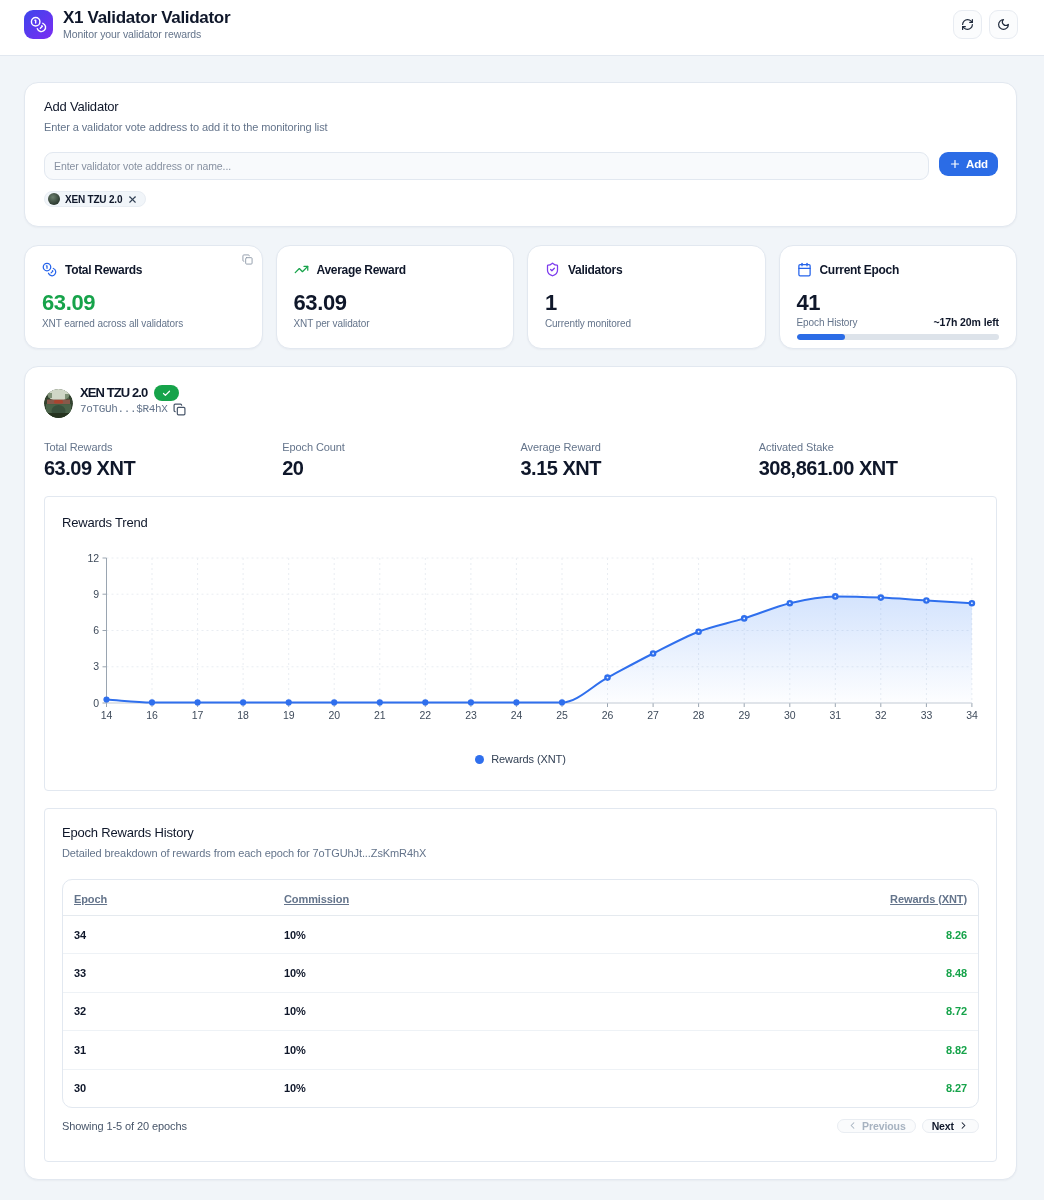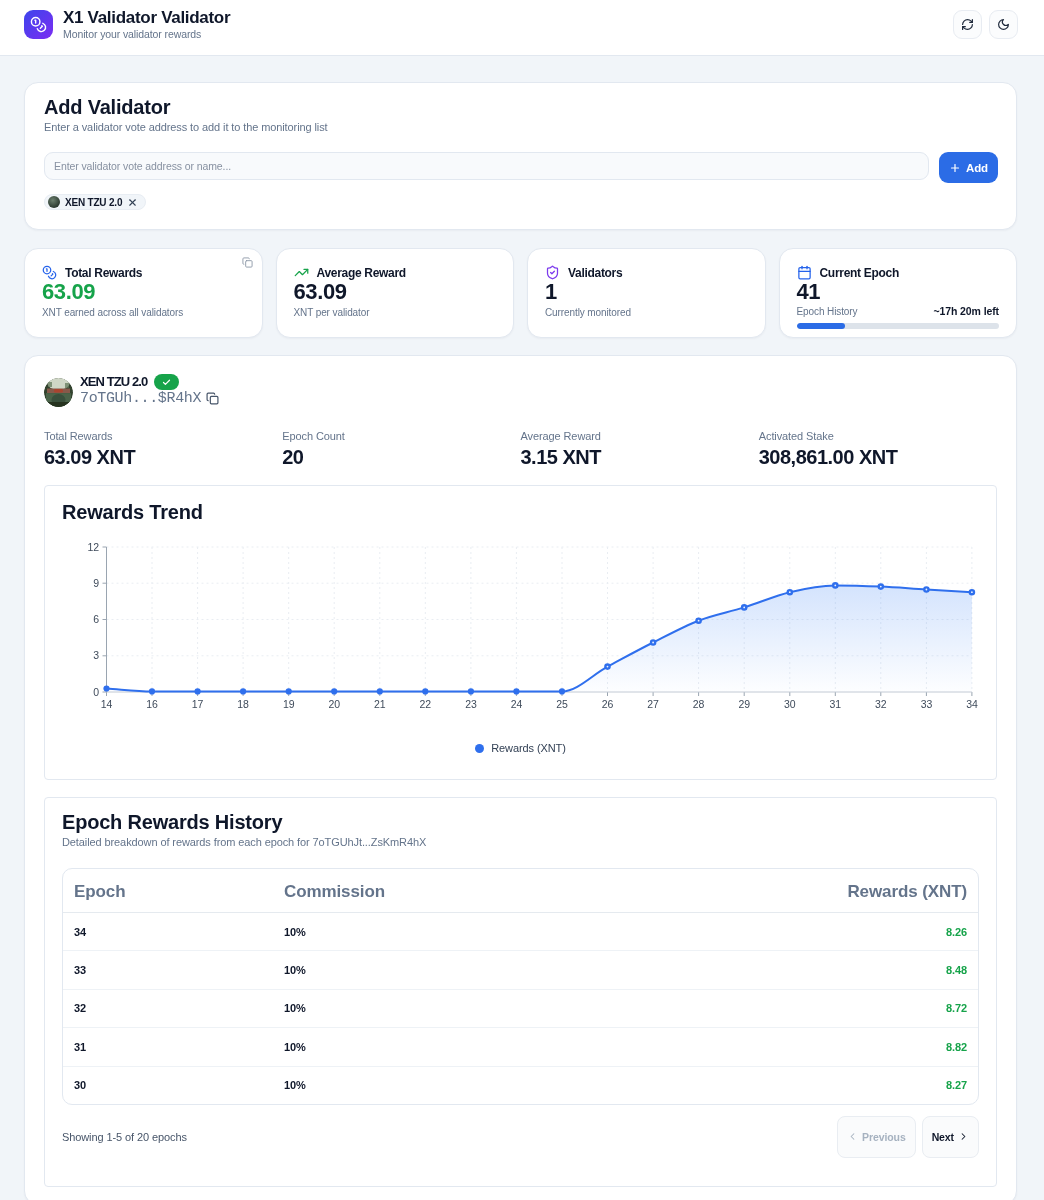--- a/index.html
+++ b/index.html
@@ -7,68 +7,68 @@
 body { font-family:"Liberation Sans", sans-serif; background:#f1f5f9; color:#0f172a; letter-spacing:-0.1px; }
 .hdr { height:56px; background:#fff; border-bottom:1px solid #e2e8f0; display:flex; align-items:center; padding:0 26px 6px 24px; }
 .logo { width:29px; height:29px; border-radius:9px; background:linear-gradient(135deg,#3d45ec,#7b2df2); display:flex; align-items:center; justify-content:center; margin-right:10px; }
 .hdr h1 { font-size:17px; font-weight:700; letter-spacing:-0.3px; line-height:20px; }
 .hdr .sub { font-size:10.5px; color:#64748b; line-height:13px; }
 .hdr .sp { flex:1; }
 .icobtn { width:29px; height:29px; border-radius:9px; border:1px solid #e8ecf2; background:#fbfcfd; display:flex; align-items:center; justify-content:center; margin-left:7px; }
 .main { padding:26px 27px 0 24px; }
 .card { background:#fff; border:1px solid #e2e8f0; border-radius:14px; box-shadow:0 1px 2px rgba(15,23,42,.04); }
 .addcard { padding:12px 18px 17px 19px; }
-.ctitle { font-size:20px; font-weight:700; letter-spacing:-0.2px; line-height:24px; }
+.ctitle { font-size:13px; font-weight:400; letter-spacing:-0.2px; line-height:24px; }
 .csub { font-size:11px; color:#64748b; line-height:16px; }
 .addrow { display:flex; margin-top:17px; gap:10px; }
 .inp { flex:1; height:28px; border:1px solid #e2e8f0; background:#f8fafc; border-radius:9px; display:flex; align-items:center; padding:0 9px; color:#8791a1; font-size:10.5px; }
-.addbtn { width:59px; height:31px; border-radius:9px; background:#2b6ce6; color:#fff; font-size:11.5px; font-weight:700; display:flex; align-items:center; justify-content:center; gap:5px; }
+.addbtn { width:59px; height:24px; border-radius:9px; background:#2b6ce6; color:#fff; font-size:11.5px; font-weight:700; display:flex; align-items:center; justify-content:center; gap:5px; }
 .chiprow { margin-top:11px; }
 .chip { display:inline-flex; align-items:center; height:16px; background:#f1f5f9; border:1px solid #e8edf3; border-radius:9px; padding:0 7px 0 3px; gap:5px; }
 .chip .av { width:12px; height:12px; border-radius:50%; background:radial-gradient(circle at 40% 35%, #6b7f6e, #2c3a30 70%); }
 .chip b { font-size:10px; font-weight:700; letter-spacing:-0.2px; }
 .stats { display:flex; gap:13px; margin-top:18px; }
 .stat { flex:1; padding:16px 17px 17px 17px; position:relative; }
 .stat .trow { display:flex; align-items:center; gap:8px; }
 .stat .trow b { font-size:12px; font-weight:700; letter-spacing:-0.3px; }
-.stat .val { font-size:22px; font-weight:700; letter-spacing:-0.4px; line-height:24px; }
+.stat .val { font-size:22px; font-weight:700; letter-spacing:-0.4px; margin-top:14px; line-height:24px; }
 .stat .lbl { font-size:10px; color:#64748b; margin-top:2px; line-height:14px; }
 .green { color:#16a34a; }
 .copyico { position:absolute; top:8px; right:9px; color:#8e99a8; }
 .prgrow { display:flex; justify-content:space-between; align-items:baseline; margin-top:1px; }
 .prgrow .lbl { margin-top:0; }
 .prgrow .left { font-size:10.5px; font-weight:700; }
 .prgbar { margin-top:4px; height:6px; border-radius:3px; background:#dde3ea; overflow:hidden; }
 .prgfill { height:100%; width:24%; background:#2b6ce6; border-radius:3px; }
 .vcard { margin-top:17px; padding:16px 19px 17px 19px; margin-bottom:4px; }
 .prof { display:flex; gap:7px; }
 .pav { margin-top:6px; width:29px; height:29px; border-radius:50%; overflow:hidden; flex:none; }
 .pname { display:flex; align-items:center; gap:7px; height:18px; }
 .pname b { font-size:13px; font-weight:700; letter-spacing:-0.9px; }
 .badge { width:25px; height:16px; border-radius:8px; background:#16a34a; display:flex; align-items:center; justify-content:center; margin-top:2px; }
 .paddr { display:flex; align-items:center; gap:5px; margin-top:0; height:16px; color:#64748b; }
-.paddr span { font-family:"Liberation Mono", monospace; font-size:15px; letter-spacing:-0.35px; }
+.paddr span { font-family:"Liberation Mono", monospace; font-size:11px; letter-spacing:-0.35px; }
 .vstats { display:flex; margin-top:22px; }
 .vstat { width:242px; }
 .vstat .l { font-size:11px; color:#64748b; line-height:14px; }
 .vstat .v { font-size:20px; font-weight:700; letter-spacing:-0.5px; margin-top:2px; line-height:24px; }
 .inner { border:1px solid #e2e8f0; border-radius:4px; box-shadow:none; }
 .chartcard { margin-top:16px; padding:14px 17px 23px 17px; }
 .legend { display:flex; align-items:center; justify-content:center; gap:7px; margin-top:28px; color:#334155; font-size:11px; line-height:16px; }
 .legend i { width:9px; height:9px; border-radius:50%; background:#2f6fed; }
 .histcard { margin-top:17px; padding:12px 17px 28px 17px; }
 .tblwrap { border:1px solid #e2e8f0; border-radius:10px; margin-top:18px; overflow:hidden; }
 table { width:100%; border-collapse:collapse; }
-th { font-size:17px; color:#64748b; font-weight:700; text-align:left; padding:12.5px 11px 10.5px 11px; border-bottom:1px solid #e5eaef; }
+th { font-size:11px; color:#64748b; font-weight:700; text-align:left; padding:12.5px 11px 10.5px 11px; border-bottom:1px solid #e5eaef;text-decoration:underline; }
 td { font-size:11px; font-weight:700; padding:12.7px 11px; border-top:1px solid #eef2f6; }
 th:last-child, td:last-child { text-align:right; }
 .tfoot { display:flex; align-items:center; justify-content:space-between; margin-top:11px; }
 .tfoot .info { font-size:11px; color:#475569; }
 .pgbtns { display:flex; gap:6px; }
-.pgbtn { height:42px; border-radius:8px; border:1px solid #e9edf2; background:#fafbfc; display:flex; align-items:center; gap:4px; padding:0 9px; font-size:10.5px; font-weight:700; }
+.pgbtn { height:14px; border-radius:8px; border:1px solid #e9edf2; background:#fafbfc; display:flex; align-items:center; gap:4px; padding:0 9px; font-size:10.5px; font-weight:700; }
 .pgbtn.dis { color:#a6b2c0; }
 svg.lucide { display:block; }
 .stat.last { padding-bottom:7px; }
 </style>
 </head>
 <body>
 <div class="hdr">
   <div class="logo">
       <svg class="lucide" width="17" height="17" viewBox="0 0 24 24" fill="none" stroke="#fff" stroke-width="2" stroke-linecap="round" stroke-linejoin="round">
         <circle cx="8" cy="8" r="6"></circle>

